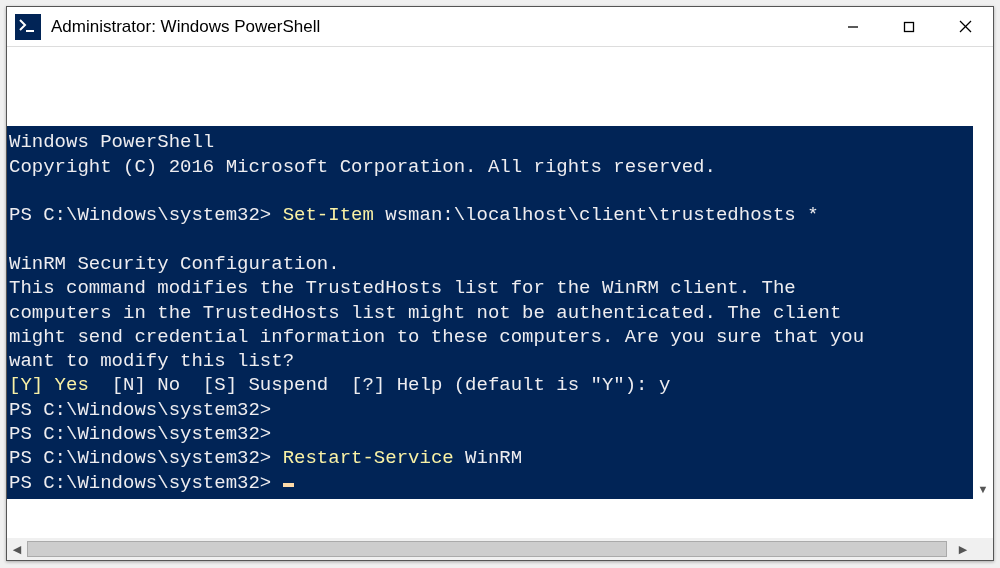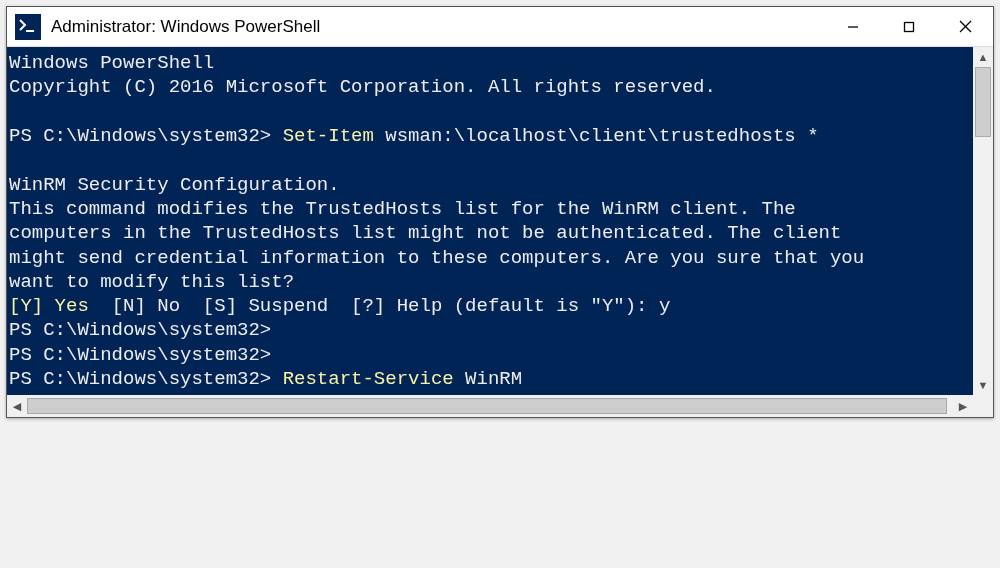--- a/index.html
+++ b/index.html
@@ -9,27 +9,28 @@
     }
     body {
       font-family: "Segoe UI", Tahoma, sans-serif;
       background: #f0f0f0;
       width: 1000px;
       height: 568px;
       overflow: hidden;
     }
     .window {
       width: 988px;
-      height: 412px;
+      height: 555px;
       margin: 6px;
       background: #fff;
       border: 1px solid #555;
       display: flex;
       flex-direction: column;
       box-shadow: 0 1px 3px rgba(0,0,0,0.3);
+      gap: 39px;
     }
     .titlebar {
       height: 40px;
       background: #fff;
       display: flex;
       align-items: center;
       border-bottom: 1px solid #ddd;
     }
     .titlebar-icon {
       width: 26px;
@@ -61,20 +62,21 @@
       justify-content: center;
       font-size: 15px;
       color: #222;
       cursor: pointer;
     }
     .terminal-container {
       flex: 1;
       display: flex;
       overflow: hidden;
       position: relative;
+      align-items: flex-end;
     }
     .terminal {
       flex: 1;
       background: #012456;
       color: #ccc;
       font-family: Consolas, "Courier New", monospace;
       font-size: 19px;
       line-height: 1.28;
       padding: 4px 2px;
       white-space: pre;

